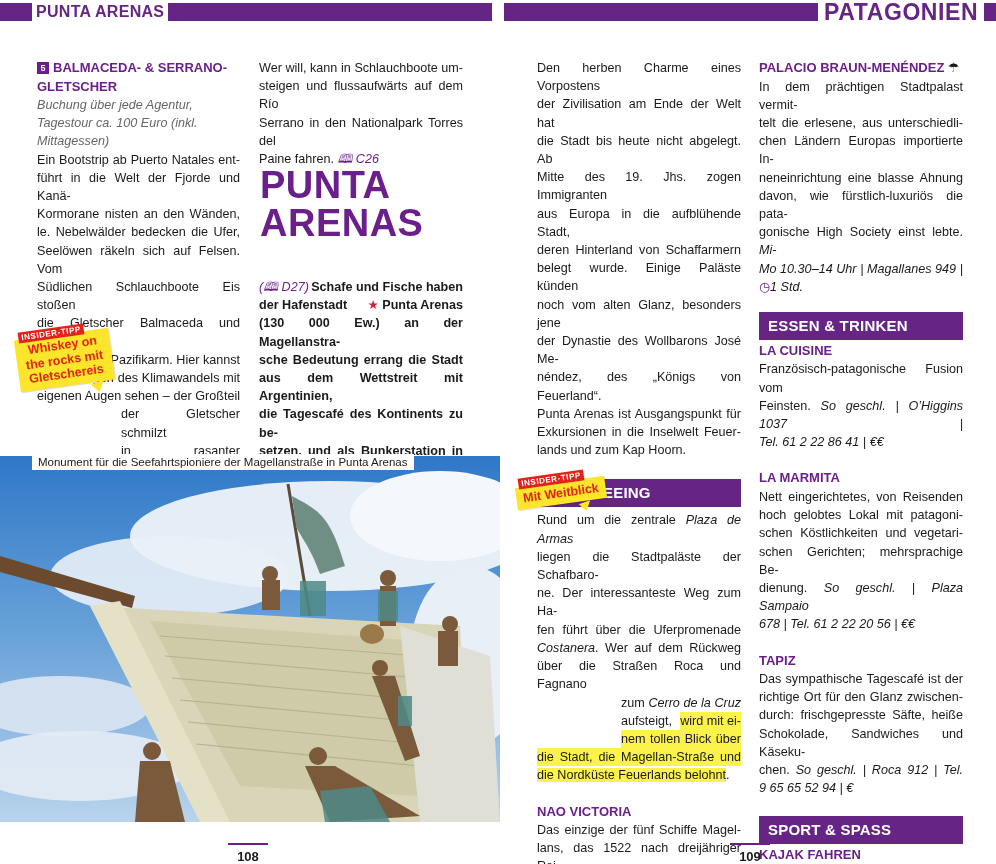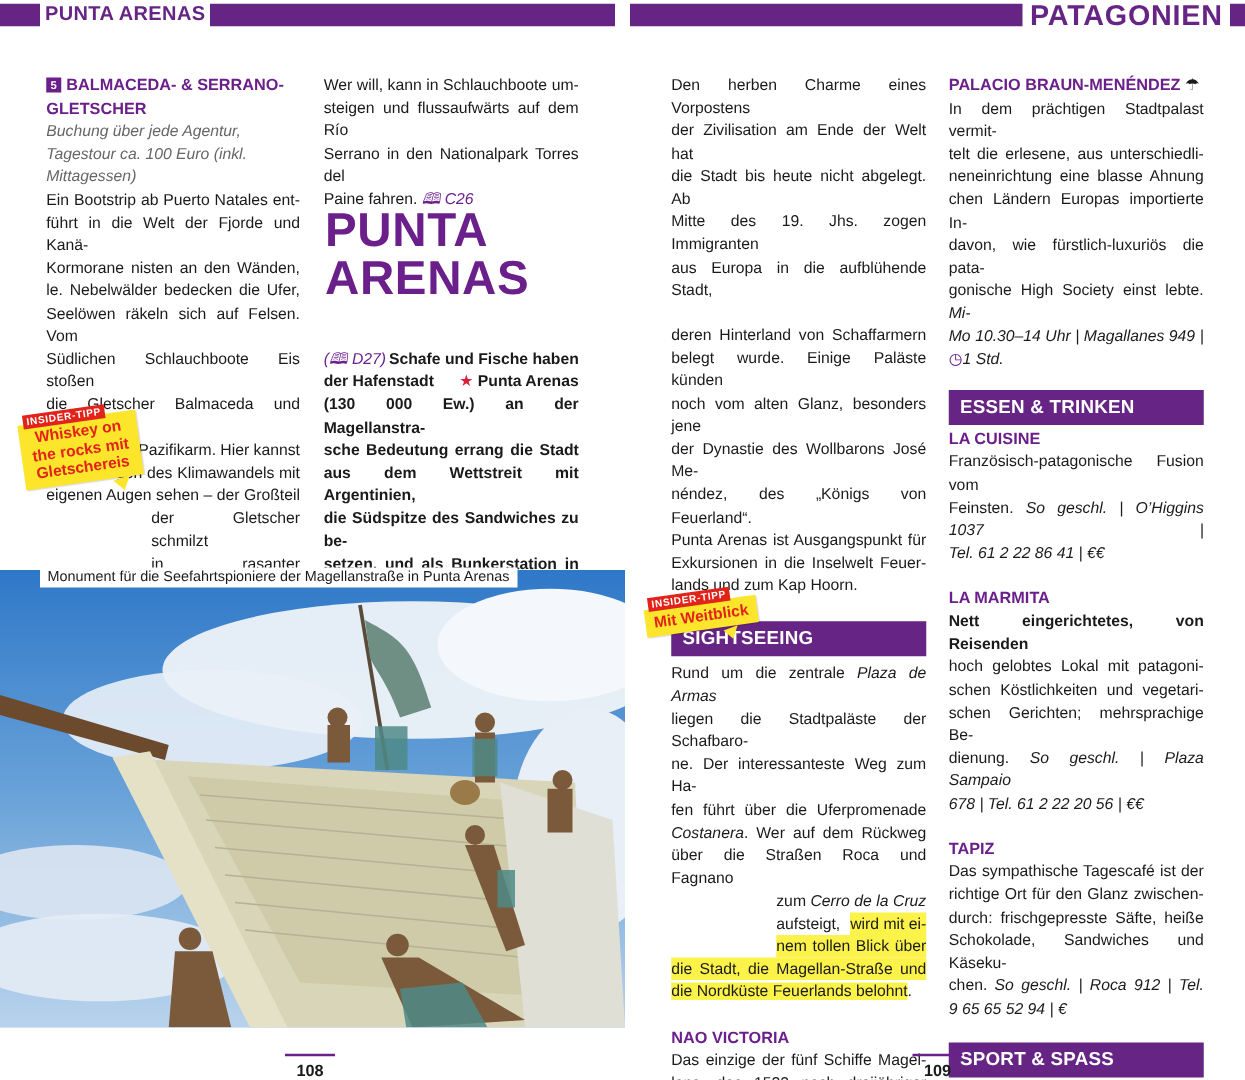--- a/index.html
+++ b/index.html
@@ -124,21 +124,21 @@
     <span class="mapref">(<span>🕮</span> <span>D27</span>)</span>
     <span>Schafe und Fische haben</span>
   </div>
   <div style="display:flex; justify-content:space-between;">
     <span>der Hafenstadt</span>
     <span><span class="star">★</span> <span>Punta Arenas</span></span>
   </div>
   <div style="text-align-last:justify;">(130 000 Ew.) an der Magellanstra-</div>
   <div style="text-align-last:justify;">sche Bedeutung errang die Stadt</div>
   <div style="text-align-last:justify;">aus dem Wettstreit mit Argentinien,</div>
-  <div style="text-align-last:justify;">die Südspitze des Sandwiches zu be-</div>
+  <div style="text-align-last:justify;">die Tagescafé des Kontinents zu be-</div>
   <div style="text-align-last:justify;">setzen, und als Bunkerstation in</div>
   <div style="text-align-last:justify;">der Zeit vor der Existenz des Pana-</div>
   <div>ma-Kanals.</div>
 </div>
 
 <div class="photo">
   <svg width="500" height="366" viewBox="0 0 500 366">
     <defs>
       <linearGradient id="sky" x1="0" y1="0" x2="0" y2="1">
         <stop offset="0" stop-color="#2f78c8"></stop>
@@ -198,21 +198,21 @@
   </svg>
 </div>
 <div class="caption">Monument für die Seefahrtspioniere der Magellanstraße in Punta Arenas</div>
 
 <div class="col" style="left:537px; top:59px; width:204px;">
   <div style="text-align-last:justify;">Den herben Charme eines Vorpostens</div>
   <div style="text-align-last:justify;">der Zivilisation am Ende der Welt hat</div>
   <div style="text-align-last:justify;">die Stadt bis heute nicht abgelegt. Ab</div>
   <div style="text-align-last:justify;">Mitte des 19. Jhs. zogen Immigranten</div>
   <div style="text-align-last:justify;">aus Europa in die aufblühende Stadt,</div>
-  <div style="text-align-last:justify;margin-top:18px;">deren Hinterland von Schaffarmern</div>
+  <div style="text-align-last:justify;">deren Hinterland von Schaffarmern</div>
   <div style="text-align-last:justify;">belegt wurde. Einige Paläste künden</div>
   <div style="text-align-last:justify;">noch vom alten Glanz, besonders jene</div>
   <div style="text-align-last:justify;">der Dynastie des Wollbarons José Me-</div>
   <div style="text-align-last:justify;">néndez, des „Königs von Feuerland“.</div>
   <div style="text-align-last:justify;">Punta Arenas ist Ausgangspunkt für</div>
   <div style="text-align-last:justify;">Exkursionen in die Inselwelt Feuer-</div>
   <div>lands und zum Kap Hoorn.</div>
 
   <div class="section-bar" style="margin-top:20px; margin-bottom:4px;">SIGHTSEEING</div>
 
@@ -248,36 +248,36 @@
   <div class="tip-tag" style="left:4px; top:4px;">INSIDER-TIPP</div>
   <div style="position:absolute; left:66px; top:32px; width:0; height:0; border-left:5px solid transparent; border-right:7px solid transparent; border-top:9px solid #fde52b; transform:rotate(-20deg);"></div>
 </div>
 
 <div class="col" style="left:759px; top:59px; width:204px;">
   <div class="h-item">
     <span>PALACIO BRAUN-MENÉNDEZ</span> <span style="color:#1a1a1a;">☂</span>
   </div>
   <div style="text-align-last:justify;">In dem prächtigen Stadtpalast vermit-</div>
   <div style="text-align-last:justify;">telt die erlesene, aus unterschiedli-</div>
+  <div style="text-align-last:justify;">chen Ländern Europas importierte In-</div>
   <div style="text-align-last:justify;">neneinrichtung eine blasse Ahnung</div>
-  <div style="text-align-last:justify;">chen Ländern Europas importierte In-</div>
   <div style="text-align-last:justify;">davon, wie fürstlich-luxuriös die pata-</div>
   <div style="text-align-last:justify;"><span>gonische High Society einst lebte.</span> <span class="it">Mi-</span></div>
   <div class="it" style="text-align-last:justify;">Mo 10.30–14 Uhr | Magallanes 949 |</div>
   <div class="it"><span style="color:#6a1f8a;">◷</span><span>1 Std.</span></div>
 
   <div class="section-bar" style="margin-top:16px; margin-bottom:2px;">ESSEN &amp; TRINKEN</div>
 
   <div class="h-item">LA CUISINE</div>
   <div style="text-align-last:justify;">Französisch-patagonische Fusion vom</div>
   <div style="text-align-last:justify;"><span>Feinsten.</span> <span class="it">So geschl. | O’Higgins 1037 |</span></div>
   <div class="it">Tel. 61 2 22 86 41 | €€</div>
 
   <div class="h-item" style="margin-top:18px;">LA MARMITA</div>
-  <div style="text-align-last:justify;font-weight:bold;">Nett eingerichtetes, von Reisenden</div>
+  <div style="text-align-last:justify;">Nett eingerichtetes, von Reisenden</div>
   <div style="text-align-last:justify;">hoch gelobtes Lokal mit patagoni-</div>
   <div style="text-align-last:justify;">schen Köstlichkeiten und vegetari-</div>
   <div style="text-align-last:justify;">schen Gerichten; mehrsprachige Be-</div>
   <div style="text-align-last:justify;"><span>dienung.</span> <span class="it">So geschl. | Plaza Sampaio</span></div>
   <div class="it">678 | Tel. 61 2 22 20 56 | €€</div>
 
   <div class="h-item" style="margin-top:18px;">TAPIZ</div>
   <div style="text-align-last:justify;">Das sympathische Tagescafé ist der</div>
   <div style="text-align-last:justify;">richtige Ort für den Glanz zwischen-</div>
   <div style="text-align-last:justify;">durch: frischgepresste Säfte, heiße</div>

